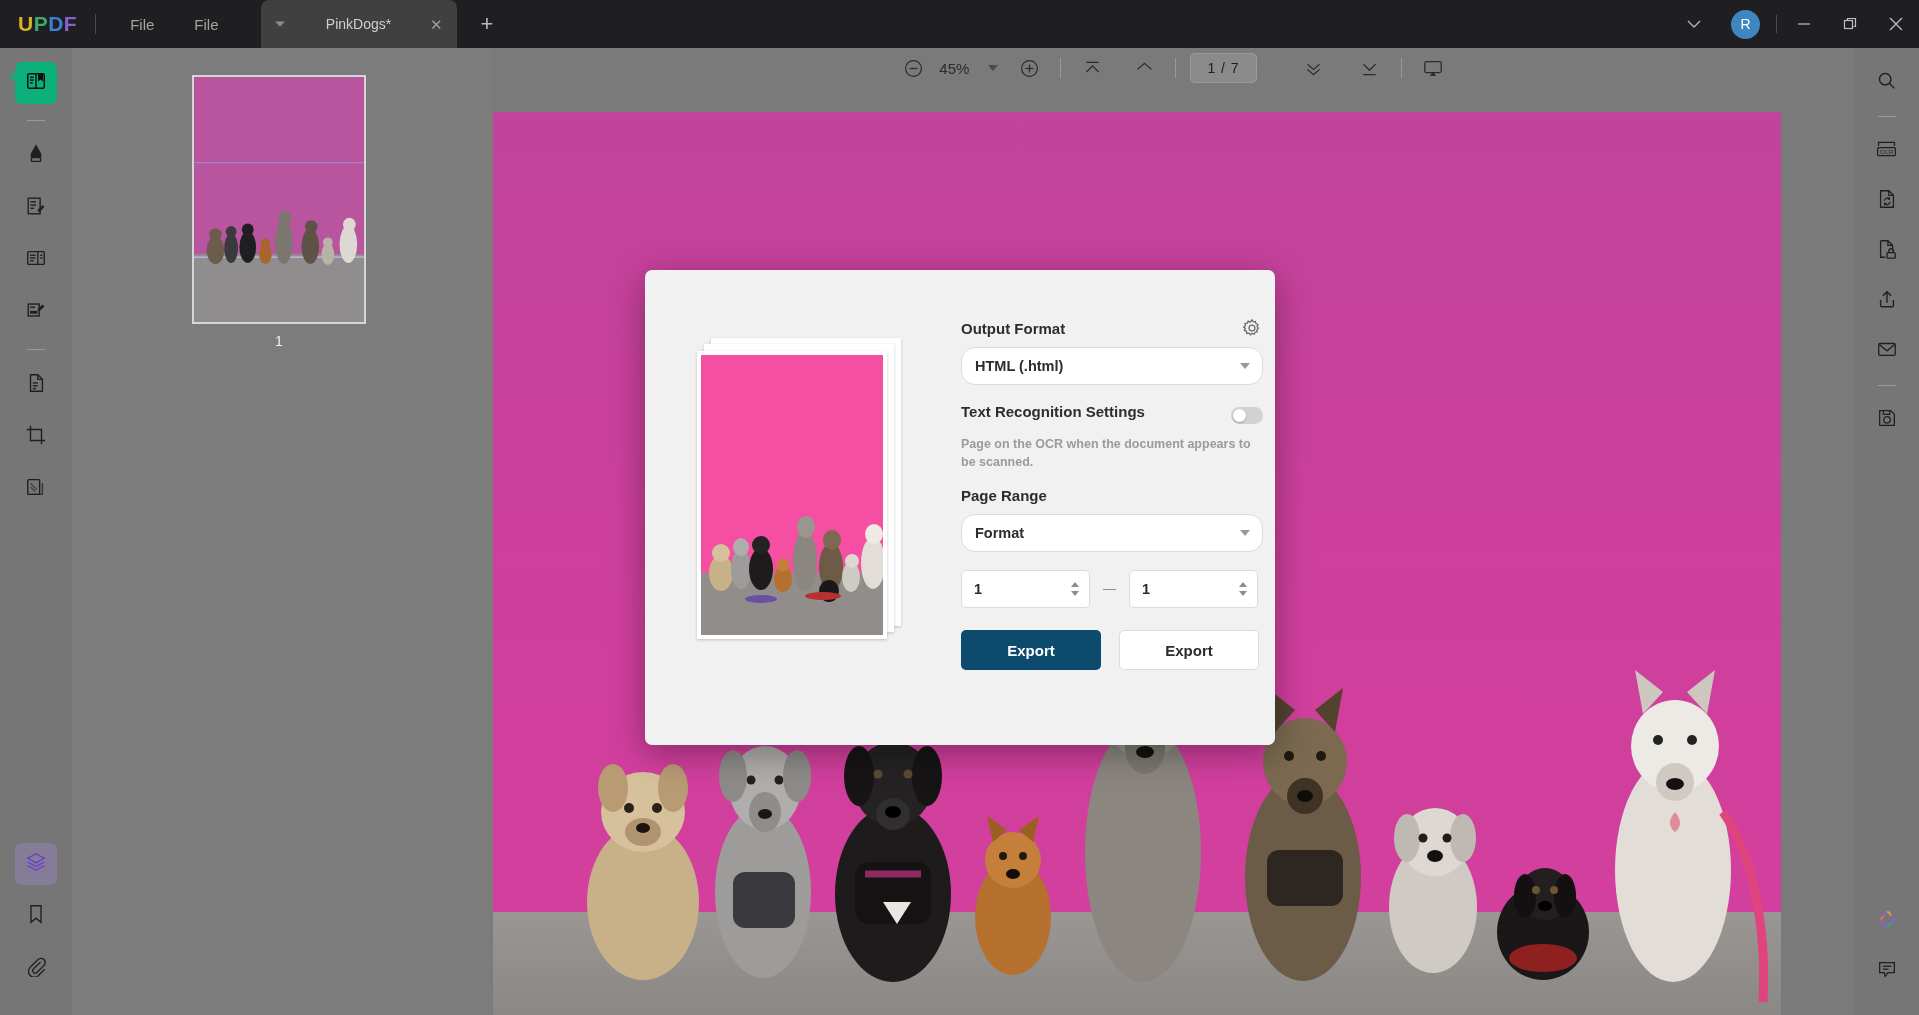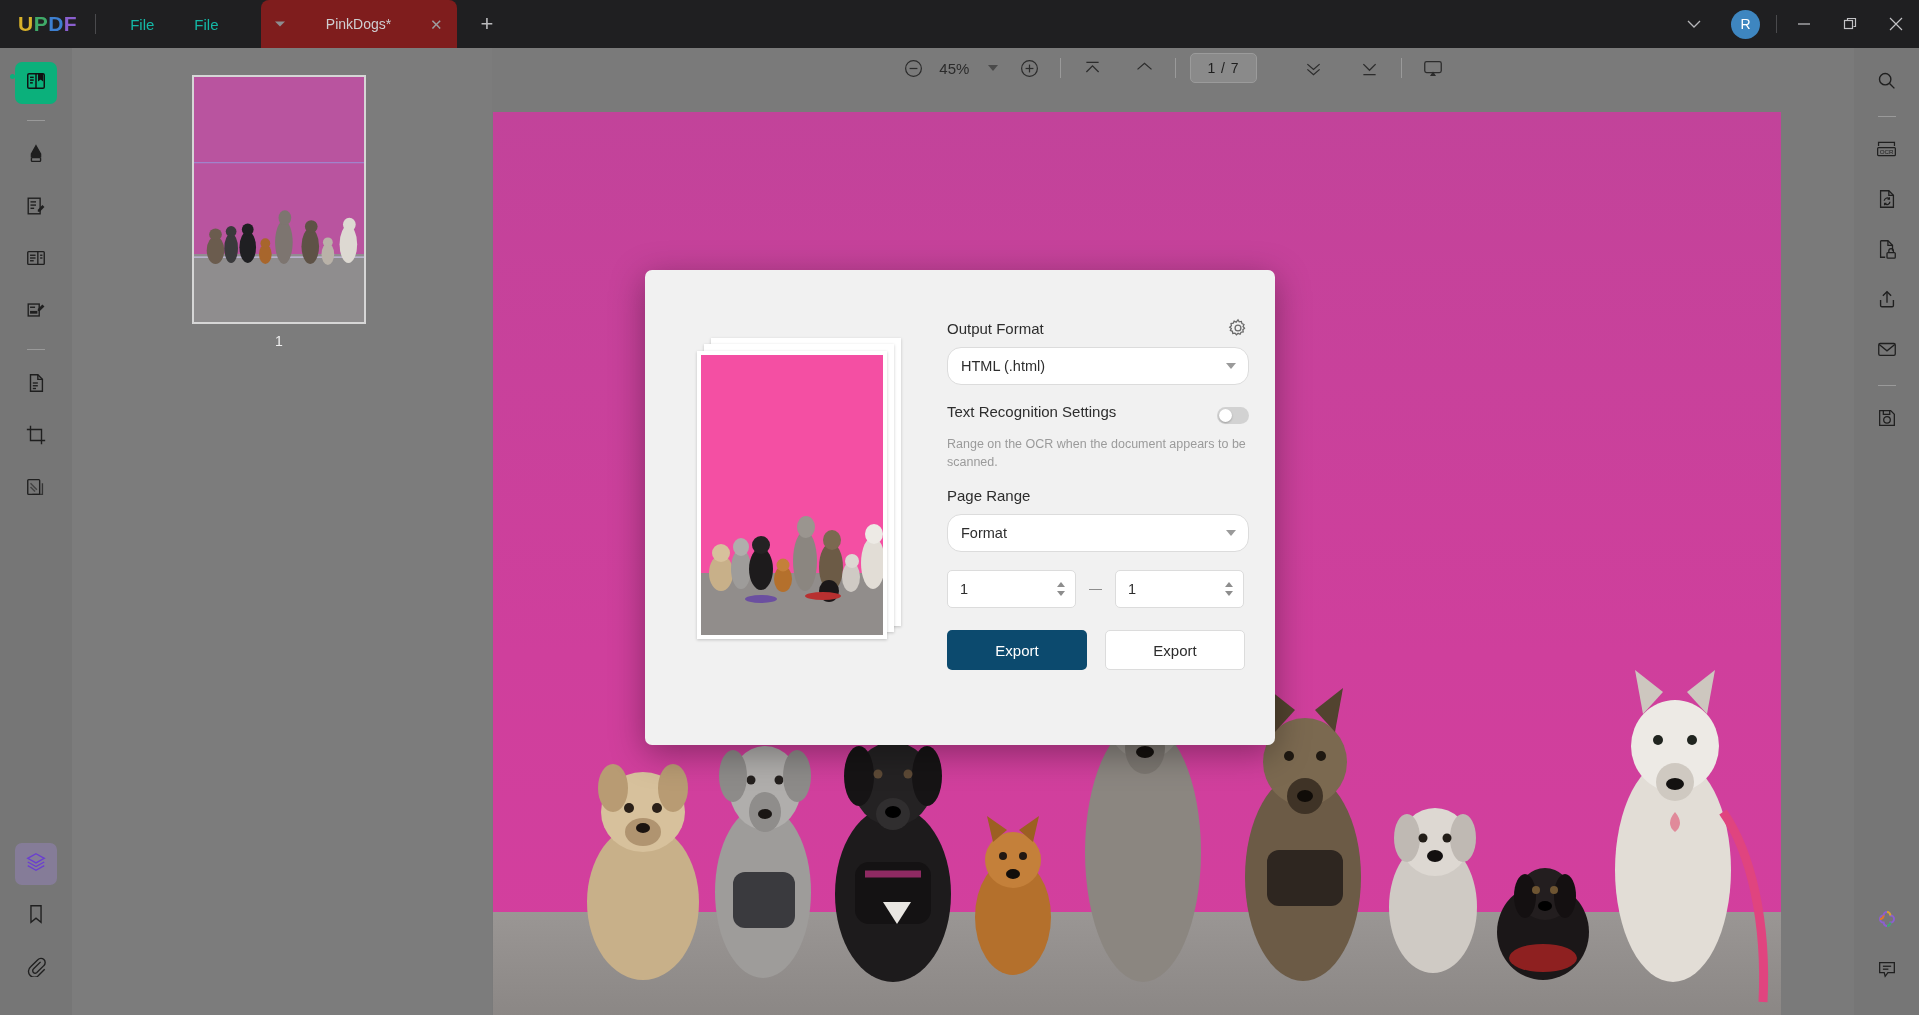--- a/index.html
+++ b/index.html
@@ -20,26 +20,26 @@
   .logo {
     margin-left: 18px; font-size: 21px; font-weight: bold;
     letter-spacing: .5px; display: flex;
   }
   .logo span:nth-child(1){ color:#d8b22a; }
   .logo span:nth-child(2){ color:#3fa968; }
   .logo span:nth-child(3){ color:#3d7fd0; }
   .logo span:nth-child(4){ color:#8a5fcf; }
   .tb-div { width:1px; height:20px; background:#4a4a4d; margin:0 14px 0 18px; }
   .menu-item {
-    color:#14b8a6; font-size:15px; padding: 6px 20px; cursor:default;
+    color:#a3a3a3; font-size:15px; padding: 6px 20px; cursor:default;
   }
 
   .tab {
     position:relative; margin-left:22px; width:196px; height:48px;
-    background:#7f1d1d; border-radius:8px 8px 0 0;
+    background:#404040; border-radius:8px 8px 0 0;
     display:flex; align-items:center; justify-content:center;
   }
   .tab-caret {
     position:absolute; left:14px; top:50%; transform:translateY(-50%);
     width:0;height:0;border-left:5px solid transparent;border-right:5px solid transparent;
     border-top:5px solid #8d8d90;
   }
   .tab-title { color:#cfcfd2; font-size:14px; }
   .tab-close {
     position:absolute; right:14px; top:50%; transform:translateY(-50%);
@@ -155,21 +155,21 @@
   }
   .dlg-preview {
     position:absolute; left:52px; top:68px; width:205px; height:300px;
   }
   .pv-sheet { position:absolute; background:#fff; box-shadow:0 1px 3px rgba(0,0,0,.2); }
   .pv-s3 { left:14px; top:0;  width:190px; height:288px; }
   .pv-s2 { left:7px;  top:6px; width:190px; height:288px; }
   .pv-s1 { left:0;    top:13px;width:190px; height:288px; padding:4px; }
   .pv-img { width:100%; height:100%; overflow:hidden; position:relative; }
 
-  .dlg-right { position:absolute; left:302px; top:50px; width:302px; }
+  .dlg-right { position:absolute; left:316px; top:50px; width:302px;font-weight:bold; }
   .dlg-label { font-size:15px; color:#2d2d2d; margin-bottom:10px; }
   .dlg-sub {
     font-size:12.5px; color:#9b9b9b; line-height:1.45; margin: 7px 0 16px 0;
   }
   .dlg-select {
     position:relative; width:302px; height:38px; background:#fff;
     border:1px solid #dcdcdc; border-radius:14px;
     display:flex;align-items:center; padding:0 13px;
     font-size:14.5px; color:#2d2d2d; margin-bottom:18px;
   }
@@ -752,21 +752,21 @@
           </div>
         </div>
 
         <div>
           <div class="row-between">
             <div class="dlg-label" style="margin-bottom:8px;">Text Recognition Settings</div>
             <div class="toggle">
               <div class="knob"></div>
             </div>
           </div>
-          <div class="dlg-sub">Range on the OCR when the document appears to be scanned.</div>
+          <div class="dlg-sub">Page on the OCR when the document appears to be scanned.</div>
         </div>
 
 
         <div>
           <div class="dlg-label">Page Range</div>
           <div class="dlg-select">
             <span>Format</span>
             <span class="sel-caret"></span>
           </div>
           <div class="stepper-row">

